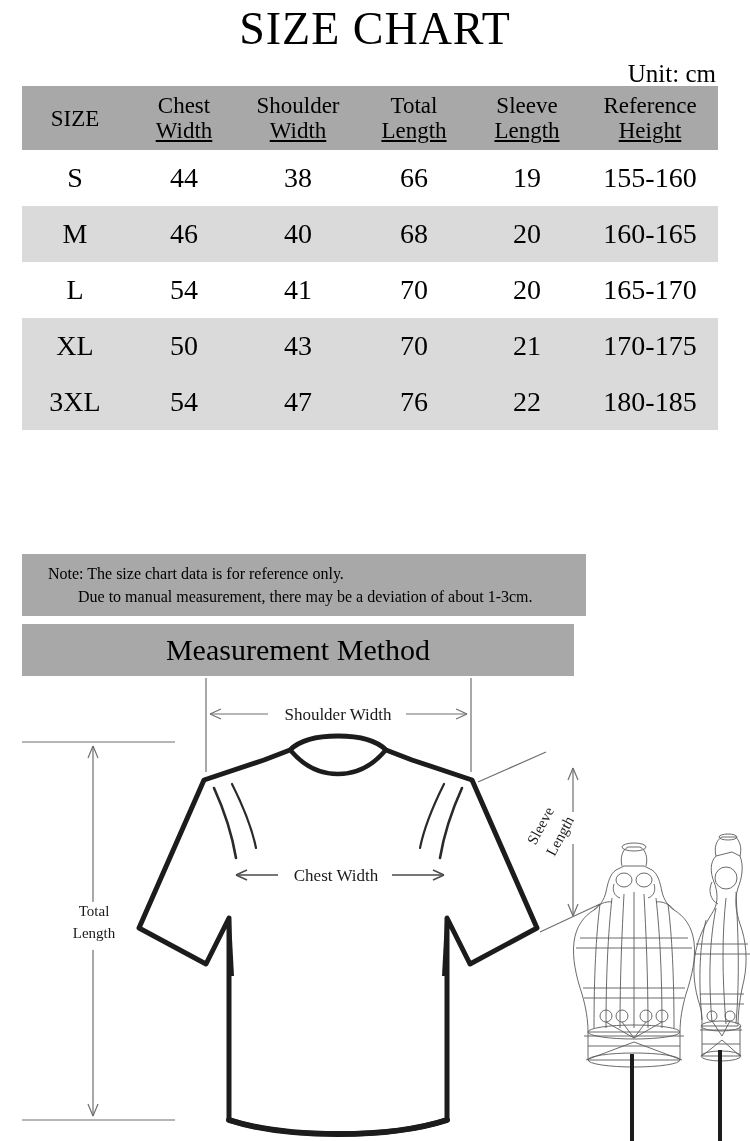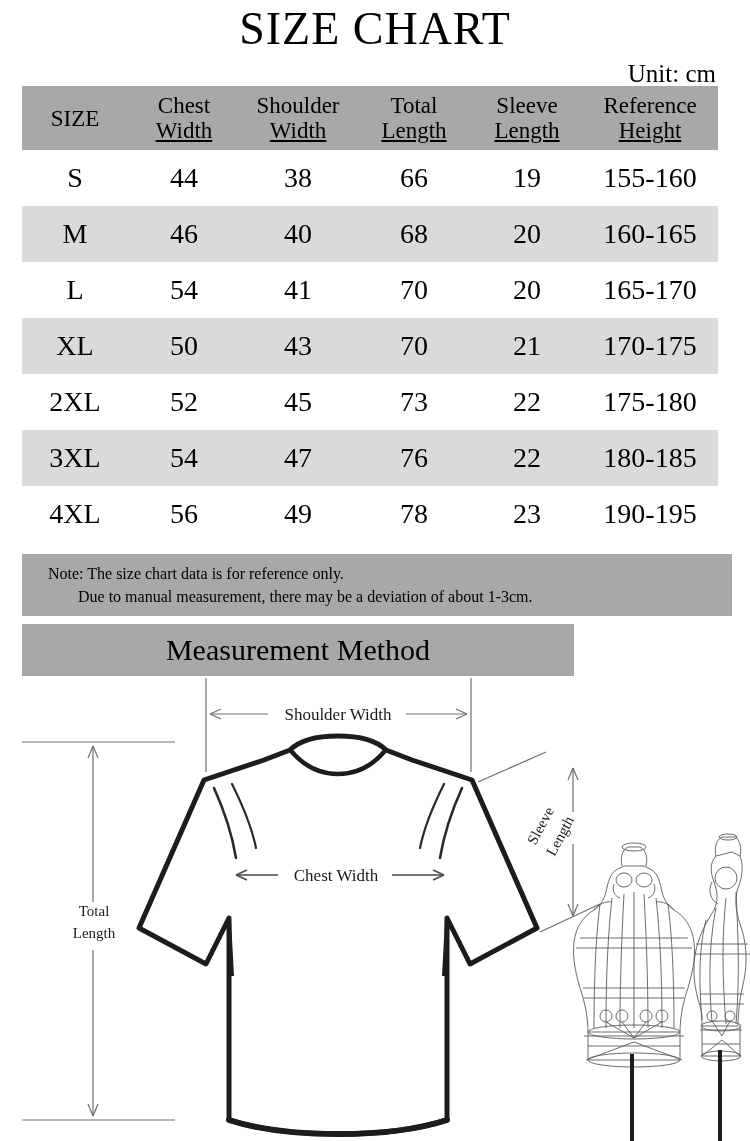--- a/index.html
+++ b/index.html
@@ -92,21 +92,21 @@
   .col-ref    { width: 136px; }
 
   .hdr-2line .l1 { display: block; }
   .hdr-2line .l2 { display: block; text-decoration: underline; }
 
   
   #note-band {
     position: absolute;
     left: 22px;
     top: 554px;
-    width: 710px;
+    width: 564px;
     height: 62px;
     background: #a8a8a8;
     box-sizing: border-box;
     padding: 8px 0 0 26px;
   }
   .note-line {
     font-size: 16px;
     line-height: 23px;
     font-family: "Liberation Serif", serif;
     white-space: nowrap;
@@ -219,43 +219,27 @@
       <td class="col-ref">165-170</td>
     </tr>
     <tr class="stripe">
       <td class="col-size">XL</td>
       <td class="col-chest">50</td>
       <td class="col-should">43</td>
       <td class="col-total">70</td>
       <td class="col-sleeve">21</td>
       <td class="col-ref">170-175</td>
     </tr>
-    <tr class="plain">
-      <td class="col-size">2XL</td>
-      <td class="col-chest">52</td>
-      <td class="col-should">45</td>
-      <td class="col-total">73</td>
-      <td class="col-sleeve">22</td>
-      <td class="col-ref">175-180</td>
-    </tr>
     <tr class="stripe">
       <td class="col-size">3XL</td>
       <td class="col-chest">54</td>
       <td class="col-should">47</td>
       <td class="col-total">76</td>
       <td class="col-sleeve">22</td>
       <td class="col-ref">180-185</td>
-    </tr>
-    <tr class="plain">
-      <td class="col-size">4XL</td>
-      <td class="col-chest">56</td>
-      <td class="col-should">49</td>
-      <td class="col-total">78</td>
-      <td class="col-sleeve">23</td>
-      <td class="col-ref">190-195</td>
     </tr>
   </tbody>
 </table>
 
 <div id="note-band">
   <div class="note-line">Note: The size chart data is for reference only.</div>
   <div class="note-line indent">Due to manual measurement, there may be a deviation of about 1-3cm.</div>
 </div>
 
 <div id="method-band">

